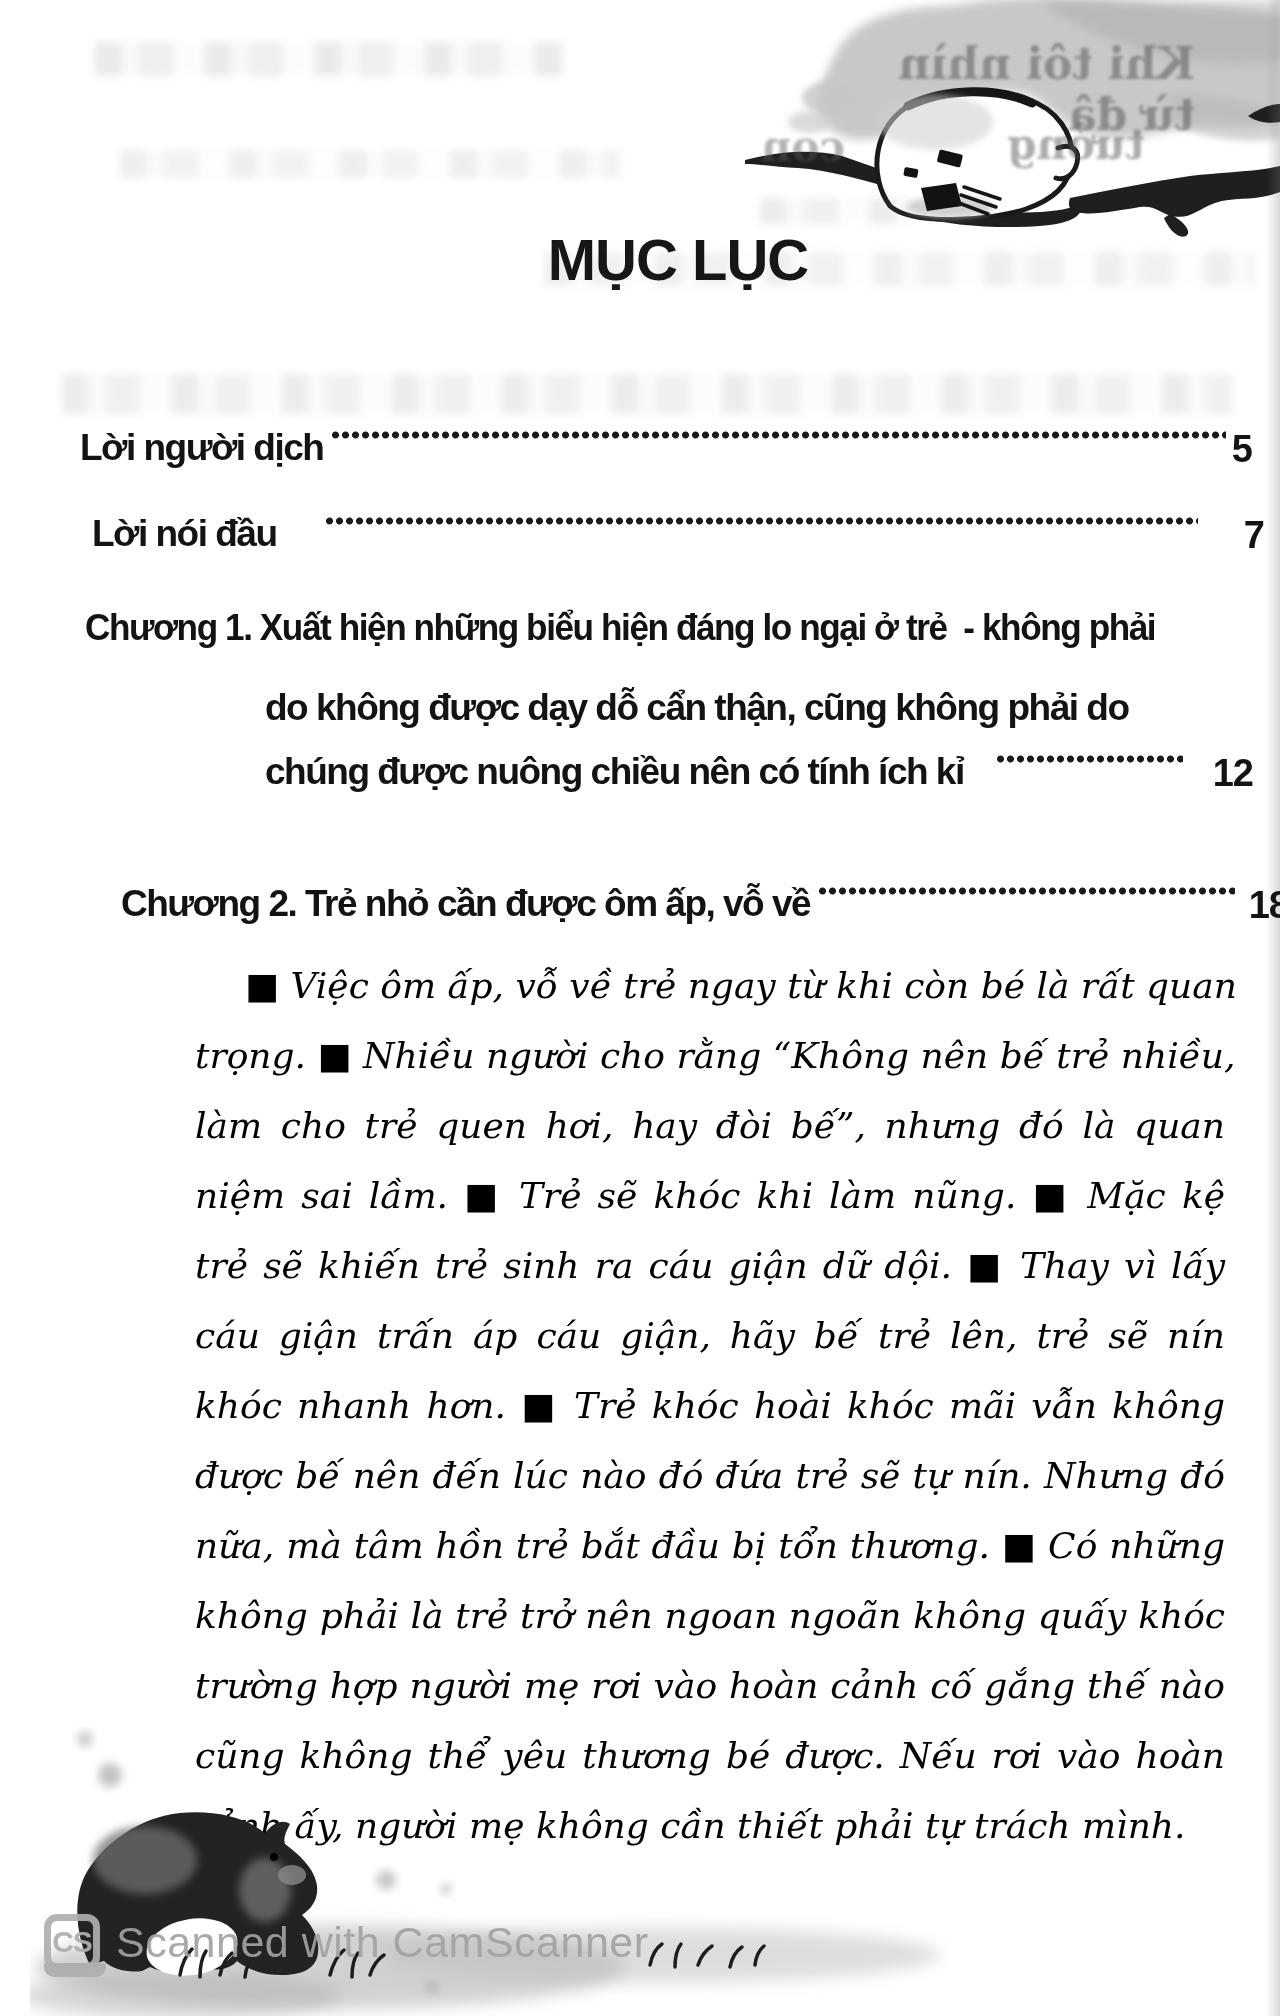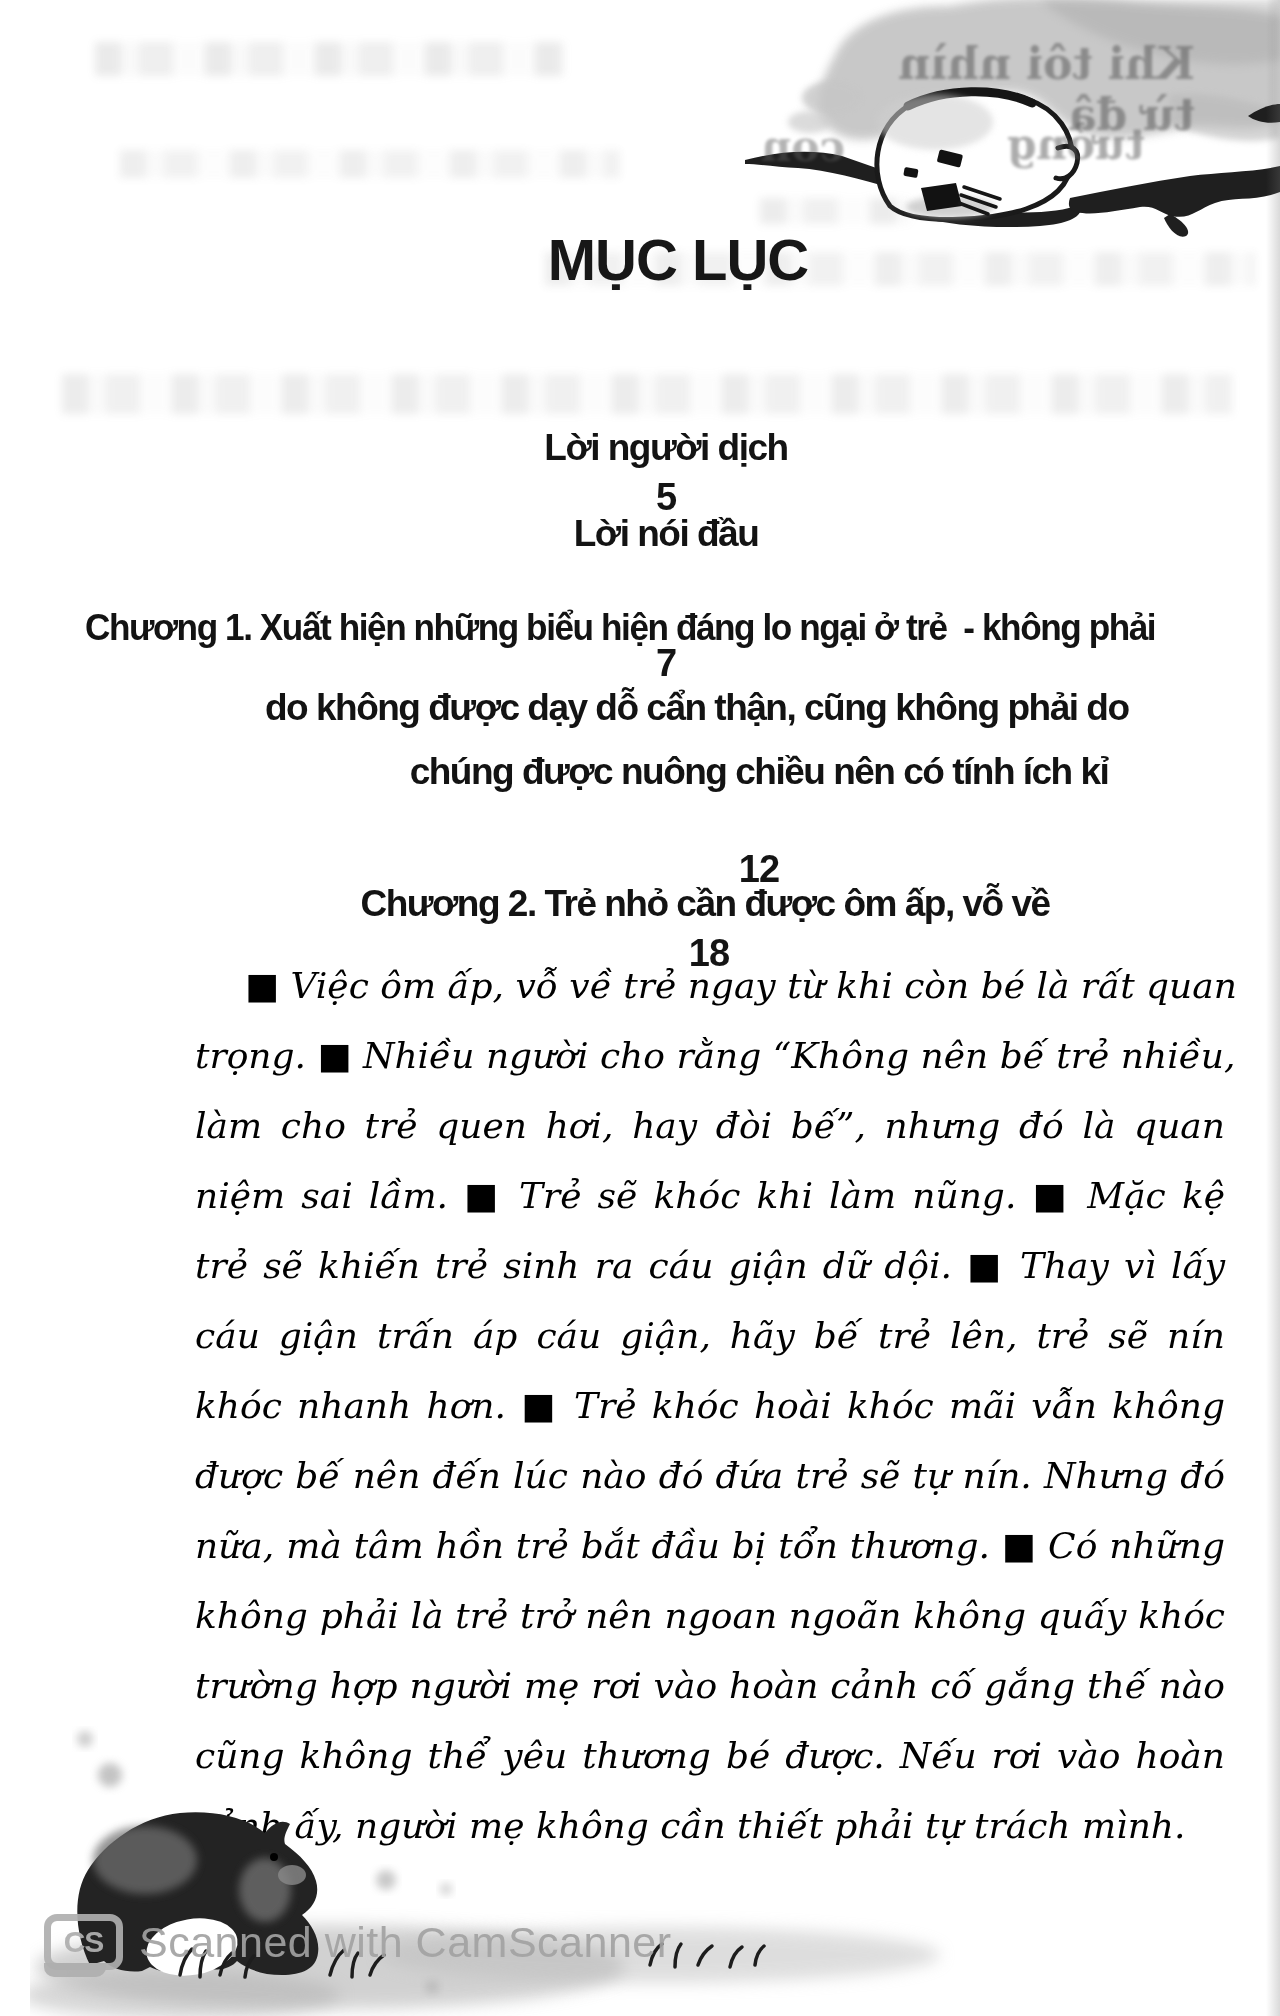--- a/index.html
+++ b/index.html
@@ -9,39 +9,39 @@
   .ghost{position:absolute;font-family:"DejaVu Serif",serif;font-weight:700;
          color:#5a5a5a;transform:scaleX(-1);filter:blur(1.6px);pointer-events:none;}
   .smudge{position:absolute;filter:blur(4px);pointer-events:none;
           background:repeating-linear-gradient(90deg,rgba(120,120,120,.28) 0 26px,rgba(150,150,150,.10) 26px 44px,rgba(120,120,120,.22) 44px 78px,rgba(160,160,160,.06) 78px 110px);}
   .edge-shade{position:absolute;right:0;top:0;width:14px;height:100%;
           background:linear-gradient(to left,rgba(120,120,120,.28),rgba(120,120,120,0));}
   
   .title{position:absolute;top:226px;left:0;width:1356px;text-align:center;
          font-size:58px;font-weight:700;letter-spacing:-1px;color:#171717;}
   
-  .toc-row{position:absolute;display:flex;align-items:center;flex-direction:column;}
+  .toc-row{position:absolute;display:flex;align-items:flex-start;}
   .toc-head{font-size:37px;font-weight:700;letter-spacing:-1.5px;line-height:1.1;
             color:#131313;white-space:pre;}
   .leader{flex:1;height:12px;margin:0 6px 7px 8px;
           background-image:radial-gradient(circle at 4.5px 7px,#1a1a1a 3.1px,rgba(0,0,0,0) 3.9px);
           background-size:10px 12px;background-repeat:repeat-x;background-position:left bottom;}
   .pagenum{font-size:38px;font-weight:700;letter-spacing:-1px;}
   .squeeze{transform:scaleX(.95);transform-origin:left bottom;}
   
   .summary{position:absolute;left:195px;top:951px;width:1030px;
            font-family:"DejaVu Serif",serif;font-style:italic;font-size:36px;color:#000000;}
   .sline{line-height:70px;height:70px;text-align:justify;text-align-last:justify;white-space:nowrap;}
   .sline.first{padding-left:50px;}
   .sline.last{text-align-last:left;}
   
   .illus{position:absolute;pointer-events:none;}
   
   .watermark{position:absolute;left:44px;top:1914px;display:flex;align-items:center;gap:16px;z-index:9;}
-  .cs-badge{position:relative;width:79px;height:56px;border:7px solid rgba(175,175,175,.92);
+  .cs-badge{position:relative;width:56px;height:56px;border:7px solid rgba(175,175,175,.92);
             border-radius:13px;box-sizing:border-box;display:flex;align-items:center;justify-content:center;text-align:center;}
   .cs-badge span{font-size:30px;font-weight:700;color:rgba(175,175,175,.95);letter-spacing:-1px;}
   .cs-tab{position:absolute;left:-7px;bottom:-14px;width:62px;height:14px;
           background:rgba(175,175,175,.92);border-radius:0 0 10px 10px;}
   .wm-text{font-size:43px;color:rgba(162,162,162,.92);letter-spacing:.5px;}
 </style>
 </head>
 <body>
 
 <div class="page">
@@ -105,21 +105,21 @@
   <div class="edge-shade"></div>
 
   <div class="title">MỤC LỤC</div>
 
   <div class="toc-row" style="left:80px;top:428px;width:1172px;">
     <span class="toc-head">Lời người dịch</span>
     <span class="leader"></span>
     <span class="pagenum">5</span>
   </div>
 
-  <div class="toc-row" style="left:80px;top:514px;width:1172px;gap:40px;">
+  <div class="toc-row" style="left:92px;top:514px;width:1172px;gap:40px;">
     <span class="toc-head">Lời nói đầu</span>
     <span class="leader"></span>
     <span class="pagenum">7</span>
   </div>
 
   <div>
     <div class="toc-head squeeze" style="position:absolute;left:85px;top:608px;">Chương 1. Xuất hiện những biểu hiện đáng lo ngại ở trẻ  - không phải</div>
     <div class="toc-head" style="position:absolute;left:265px;top:688px;">do không được dạy dỗ cẩn thận, cũng không phải do</div>
     <div class="toc-row" style="left:265px;top:752px;width:988px;gap:24px;">
       <span class="toc-head">chúng được nuông chiều nên có tính ích kỉ</span>

